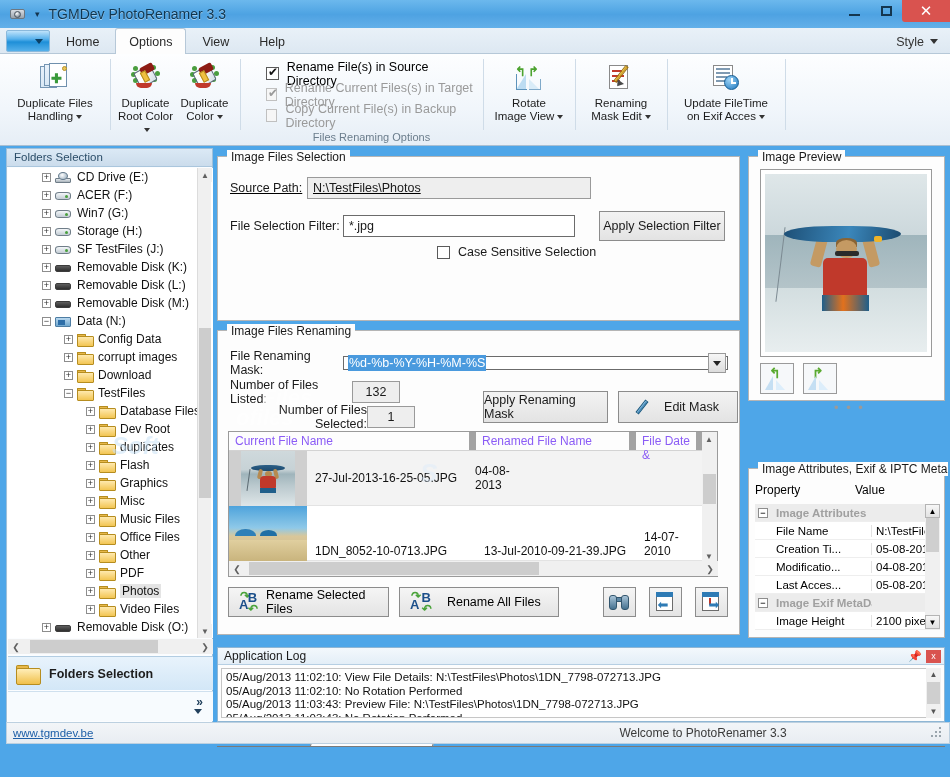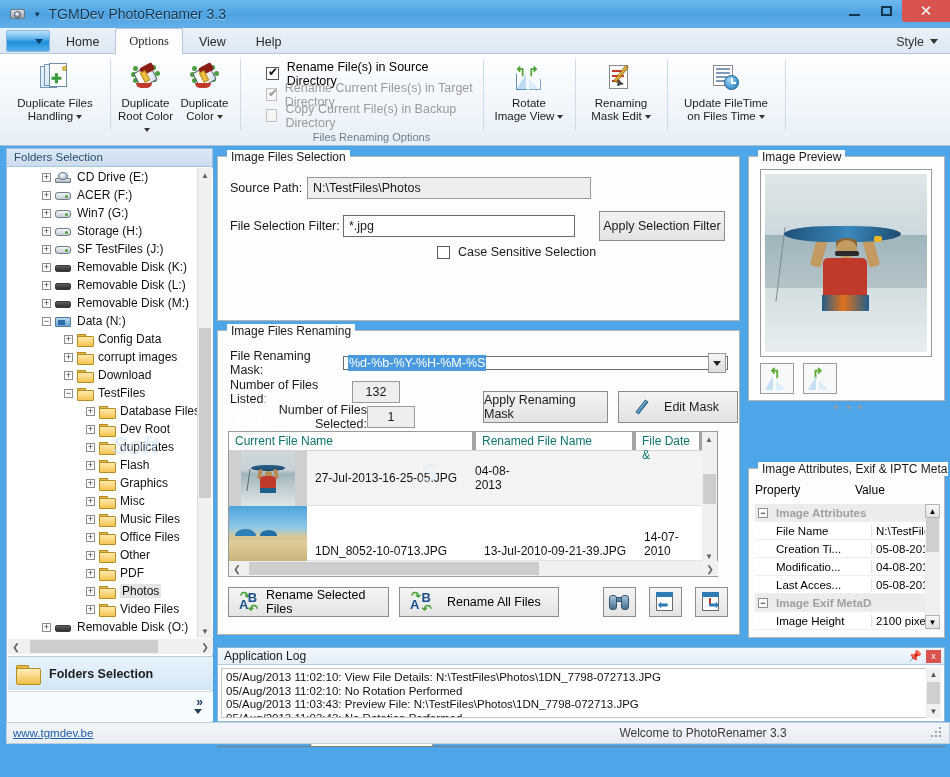--- a/index.html
+++ b/index.html
@@ -66,21 +66,21 @@
   }
   .appbtn .car { border-left:4px solid transparent; border-right:4px solid transparent; border-top:5px solid #0c3f63; }
   .tab {
     height:23px; padding:0 13px; display:flex; align-items:center;
     font-size:12.5px; color:#2a2a2a; margin-left:2px;
     border:1px solid transparent; border-bottom:none;
   }
   .tab.active {
     background:#fdfdfd; border-color:#b6c8d8;
     border-top-left-radius:3px; border-top-right-radius:3px;
-    height:26px; margin-bottom:-1px;font-family:Liberation Serif, serif;
+    height:26px; margin-bottom:-1px;
   }
   .style-menu {
     margin-left:auto; margin-right:12px; font-size:12.5px; color:#333;
     display:flex; align-items:center; gap:6px; height:23px;
   }
   .style-menu .car { border-left:4px solid transparent; border-right:4px solid transparent; border-top:5px solid #333; }
 
   
   .ribbon {
     position:absolute; left:0; top:54px; width:950px; height:92px;
@@ -245,21 +245,21 @@
   .combo { border:1px solid #6b6b6b; background:#fff; height:14px; display:flex; align-items:center; }
   .combo .val { flex:1; padding-left:4px; font-size:12.5px; }
   .combo .val .selhl { background:#4a9ade; color:#fff; padding:1px 1px; }
   .combo .arrowbox { width:18px; height:20px; margin-right:1px; background:linear-gradient(to bottom,#f6f6f6,#dcdcdc);
                      border:1px solid #9a9a9a; display:flex; align-items:center; justify-content:center; }
   .combo .arrowbox .car { border-left:4px solid transparent;border-right:4px solid transparent;border-top:5px solid #222; }
 
   
   .flist { position:absolute; left:10px; top:100px; width:490px; height:146px; border:1px solid #9a9a9a; background:#fff; }
   .flist-hdr { display:flex; height:19px; background:#fdfdfd; border-bottom:1px solid #d3d3d3; }
-  .flist-hdr .col { border-right:4px solid #a3a3a3; font-size:12px; padding:2px 0 0 6px; color:#0f766e; }
+  .flist-hdr .col { border-right:7px solid #a3a3a3; font-size:12px; padding:2px 0 0 6px; color:#8b5cf6; }
   .frow-item { display:flex; height:55px; border-bottom:1px solid #e3e3e3; }
   .frow-item.sel { background:#f3f3f3; }
   .fthumb { width:78px; height:55px; overflow:hidden; position:relative; background:#cfcfcf; }
   .fcell { display:flex; align-items:center; font-size:12px; padding-left:8px; color:#111; }
   .flist-vsb { position:absolute; right:0; top:0; width:15px; height:131px; background:#f0f0f0; }
   .flist-vsb .thumb { position:absolute; left:1px; top:42px; width:13px; height:30px; background:#cdcdcd; }
   .flist-hsb { position:absolute; left:0; bottom:0; width:489px; height:15px; background:#f0f0f0; display:flex; align-items:center; }
   .flist-hsb .thumb { position:absolute; left:20px; width:290px; height:13px; background:#cdcdcd; }
 
   
@@ -543,21 +543,21 @@
               <div class="ln t1"></div>
               <div class="ln t2"></div>
               <div class="ln t3"></div>
               <div class="ln t4"></div>
             <div class="clk"></div>
               <div class="hand h1"></div>
               <div class="hand h2"></div>
           </div>
           <div class="lbl">
             <span>Update FileTime</span><br>
-            <span>on Files Time</span><span class="car"></span>
+            <span>on Exif Acces</span><span class="car"></span>
           </div>
         </div>
       </div>
       <div class="glabel">&nbsp;</div>
     </div>
 
     <div class="rgroup" style="flex:1">
         <div class="rbody"></div>
         <div class="glabel">&nbsp;</div>
       </div>
@@ -744,21 +744,21 @@
         <span class="chev">»</span>
         <span class="car"></span>
       </div>
     </div>
 
     <div class="center">
 
       <div class="gbox sel-box">
         <div class="gtitle">Image Files Selection</div>
 
-        <div class="frow" style="left:12px; top:20px;">
+        <div class="frow" style="left:12px; top:20px;text-decoration:underline;">
           <span class="flabel" style="width:77px">Source Path:</span>
           <span class="txtin ro" style="width:284px">N:\TestFiles\Photos</span>
         </div>
 
         <div class="frow" style="left:12px; top:54px;">
           <span class="flabel" style="width:113px">File Selection Filter:</span>
           <span class="txtin" style="width:232px">*.jpg</span>
           <span class="btn" style="width:126px;height:30px;margin-left:24px">Apply Selection Filter</span>
         </div>
 

